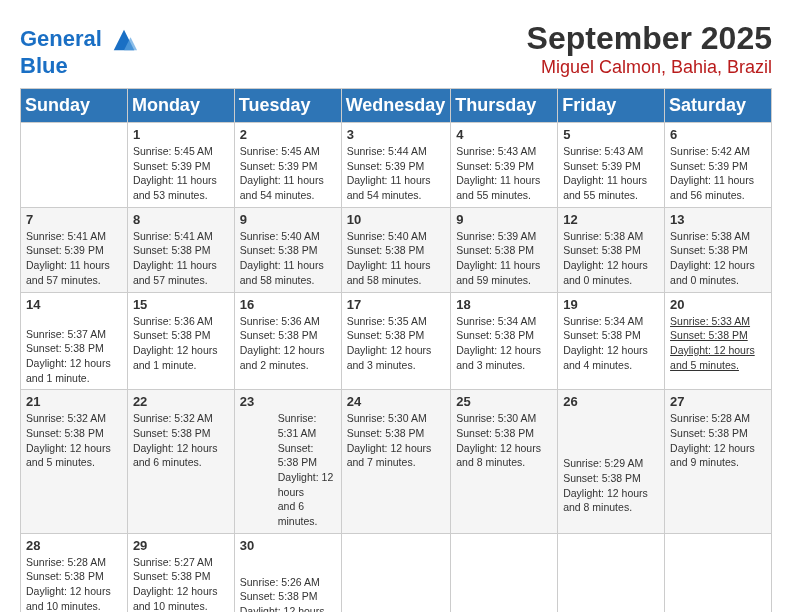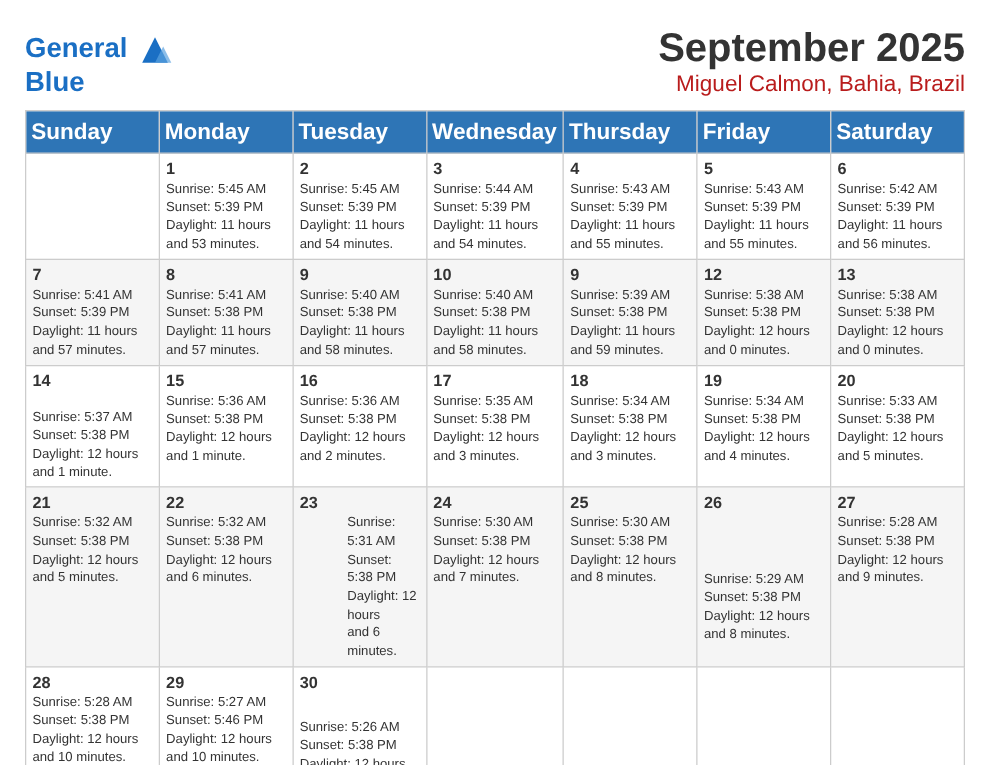--- a/index.html
+++ b/index.html
@@ -256,21 +256,21 @@
         </td>
         <td>
           <span class="day-num">19</span>
           <div class="cell-info" style="white-space: pre-line;">Sunrise: 5:34 AM
 Sunset: 5:38 PM
 Daylight: 12 hours
 and 4 minutes.</div>
         </td>
         <td>
           <span class="day-num">20</span>
-          <div class="cell-info" style="white-space: pre-line;">Sunrise: 5:33 AM
+          <div class="cell-info" style="white-space: pre-line; text-decoration: underline;">Sunrise: 5:33 AM
 Sunset: 5:38 PM
 Daylight: 12 hours
 and 5 minutes.</div>
         </td>
       </tr>
       <tr>
         <td>
           <span class="day-num">21</span>
           <div class="cell-info" style="white-space: pre-line;">Sunrise: 5:32 AM
 Sunset: 5:38 PM
@@ -324,21 +324,21 @@
         <td>
           <span class="day-num">28</span>
           <div class="cell-info" style="white-space: pre-line;">Sunrise: 5:28 AM
 Sunset: 5:38 PM
 Daylight: 12 hours
 and 10 minutes.</div>
         </td>
         <td>
           <span class="day-num">29</span>
           <div class="cell-info" style="white-space: pre-line;">Sunrise: 5:27 AM
-Sunset: 5:46 PM
+Sunset: 5:38 PM
 Daylight: 12 hours
 and 10 minutes.</div>
         </td>
         <td>
           <span class="day-num">30</span>
           <div class="cell-info" style="white-space: pre-line; margin-top: 22px;">Sunrise: 5:26 AM
 Sunset: 5:38 PM
 Daylight: 12 hours
 and 11 minutes.</div>
         </td>

